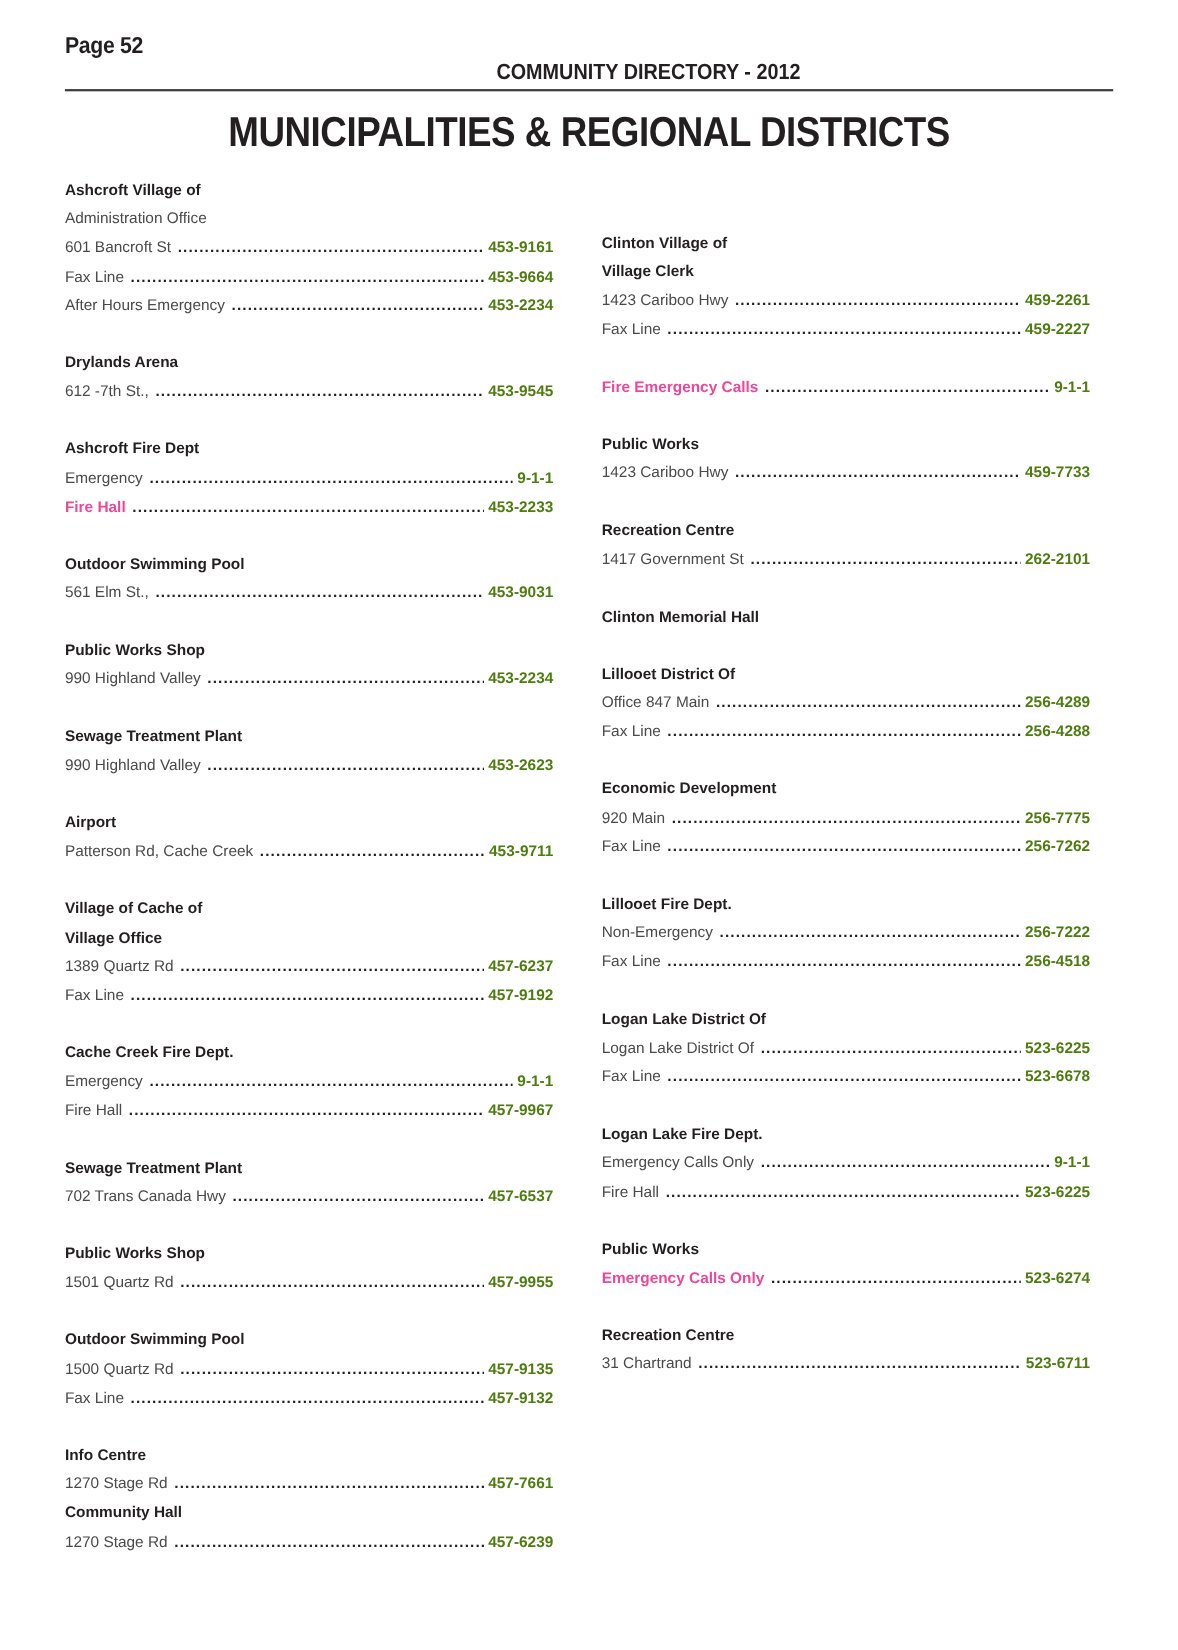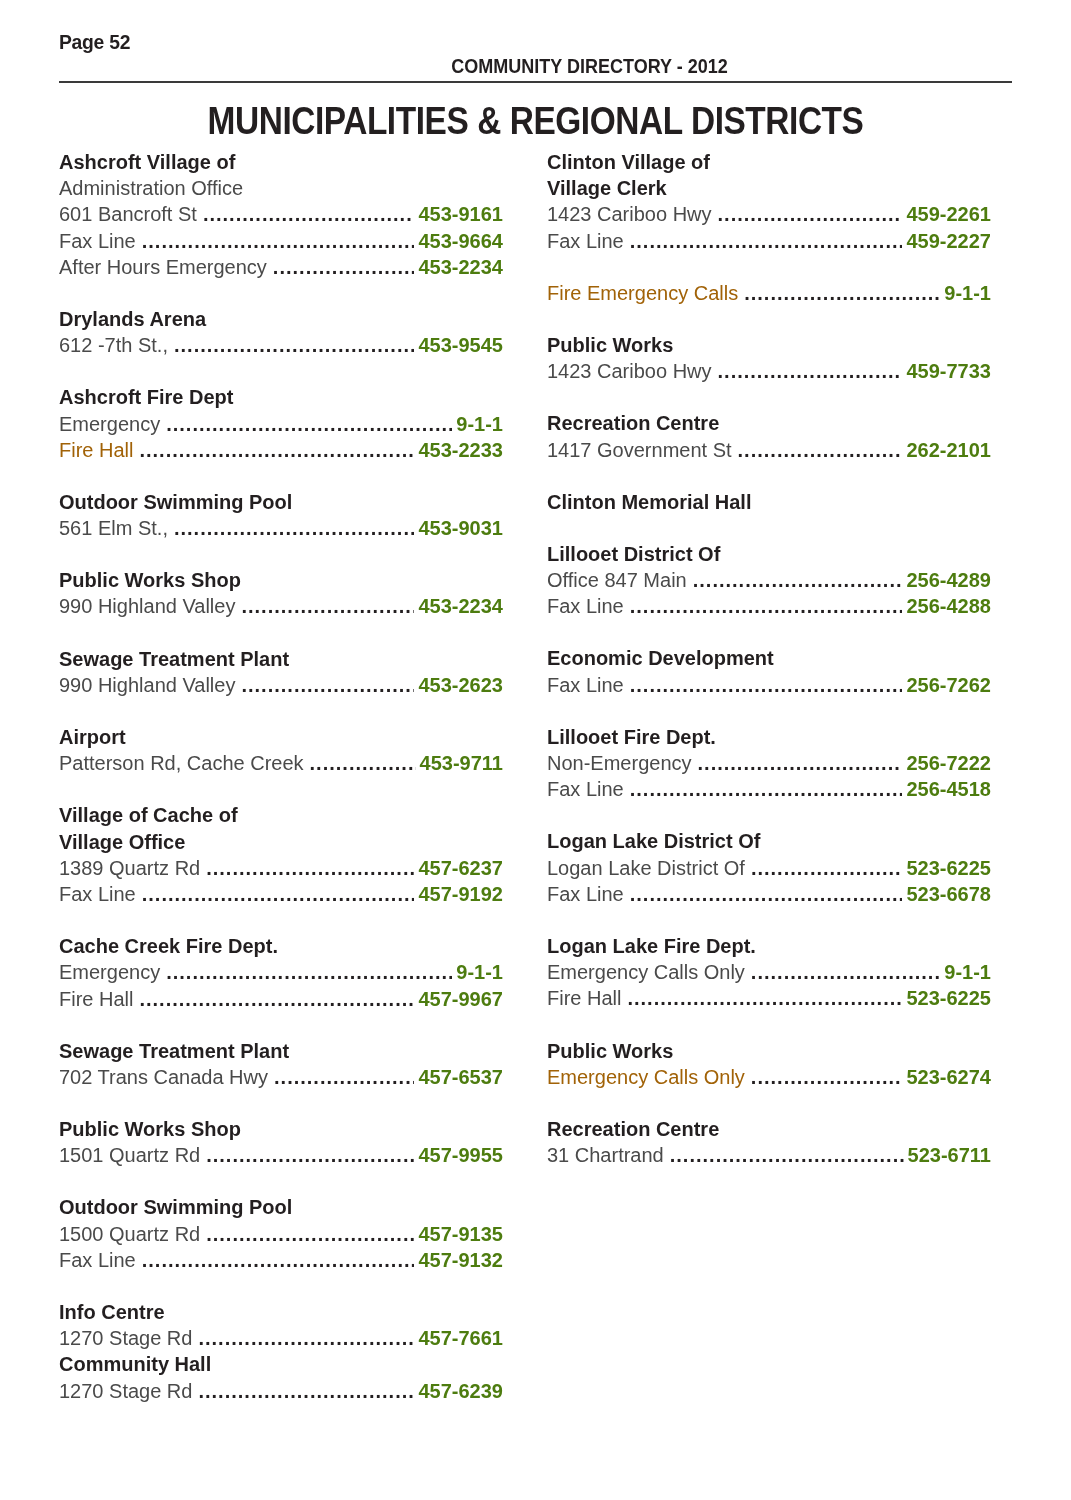--- a/index.html
+++ b/index.html
@@ -2,28 +2,28 @@
 <html><head>
 <meta charset="utf-8">
 <style>
   html, body { margin: 0; padding: 0; background: #ffffff; }
   body { width: 1071px; height: 1500px; position: relative; overflow: hidden; color: #231f20; }
   .page-num { position: absolute; left: 59px; top: 30px; font-family: "Liberation Sans", sans-serif; font-weight: bold; font-size: 21px; letter-spacing: -0.3px; transform: scaleX(0.92); transform-origin: left; }
   .running-head { position: absolute; left: 0; width: 1071px; top: 55px; text-align: center; font-family: "Liberation Sans", sans-serif; font-weight: bold; font-size: 20px; transform: scaleX(0.9); }
   .running-head span { display: inline-block; margin-left: 120px; }
   .rule { position: absolute; left: 59px; width: 953px; top: 81px; height: 2px; background: #3a3a3a; }
   .title { position: absolute; left: 0; width: 1071px; top: 100px; text-align: center; font-family: "Liberation Sans", sans-serif; font-weight: bold; font-size: 38px; letter-spacing: -0.5px; transform: scaleX(0.88); }
-  .col { position: absolute; top: 149px; width: 444px; font-family: "Liberation Sans", sans-serif; font-size: 20px; text-align: right; }
+  .col { position: absolute; top: 159px; width: 444px; font-family: "Liberation Sans", sans-serif; font-size: 14px; text-align: right; }
   .col.left { left: 59px; }
-  .col.right { left: 547px; }
+  .col.right { left: 547px; margin-top: 48px; }
   .section { margin-bottom: 26px; }
   .line { height: 26.2px; line-height: 26.2px; display: flex; align-items: baseline; white-space: nowrap; }
   .heading { font-weight: bold; color: #231f20; }
   .label { color: #4a4a4a; }
-  .label.bold { font-weight: normal; color: #a16207; }
+  .label.bold { font-weight: bold; color: #ec4899; }
   .dots { flex: 1; overflow: hidden; margin: 0 4px 0 6px; font-weight: bold; color: #231f20; letter-spacing: 1px; }
   .dots::before { content: "................................................................................................................................................................"; }
   .phone { font-weight: bold; color: #4d7c0f; }
 </style>
 </head>
 <body>
 
 <div class="page-num">Page 52</div>
 <div class="running-head"><span>COMMUNITY DIRECTORY - 2012</span></div>
 <div class="rule"></div>
@@ -225,20 +225,25 @@
       </div>
       <div class="line">
         <span class="label">Fax Line</span>
         <span class="dots"></span>
         <span class="phone">256-4288</span>
       </div>
     </div>
     <div class="section">
       <div class="line heading">Economic Development</div>
       <div class="line">
+        <span class="label">920 Main</span>
+        <span class="dots"></span>
+        <span class="phone">256-7775</span>
+      </div>
+      <div class="line">
         <span class="label">Fax Line</span>
         <span class="dots"></span>
         <span class="phone">256-7262</span>
       </div>
     </div>
     <div class="section">
       <div class="line heading">Lillooet Fire Dept.</div>
       <div class="line">
         <span class="label">Non-Emergency</span>
         <span class="dots"></span>

